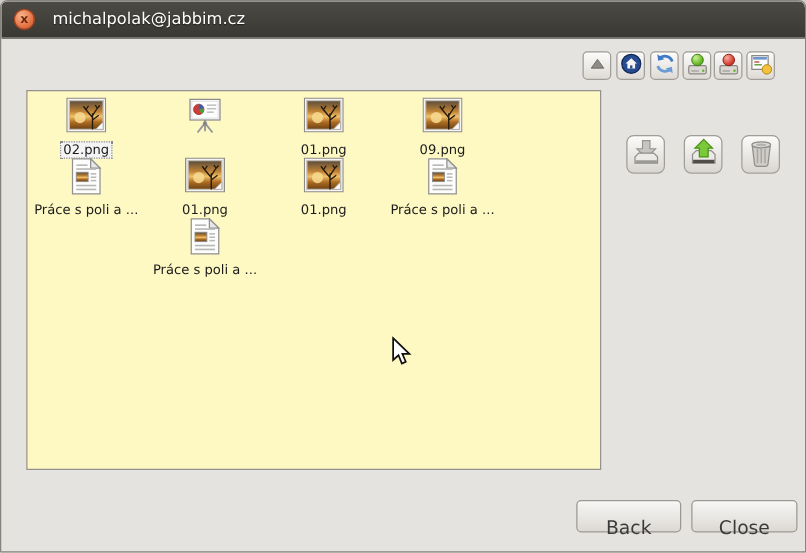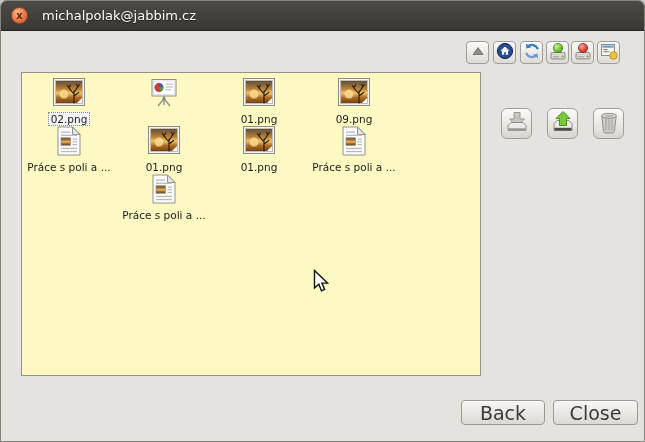--- a/index.html
+++ b/index.html
@@ -77,21 +77,21 @@
     display:flex;align-items:center;justify-content:center;padding:0;
   }
   .ab1{left:500px}.ab2{left:546px}.ab3{left:592px}
   
   .footer-btn{
     position:absolute;top:399px;height:25px;
     box-sizing:border-box;border:1px solid #9c9892;border-radius:4px;
     background:linear-gradient(#f7f6f5,#dcd9d4);
     box-shadow:0 1px 0 rgba(255,255,255,.8) inset;
     font-family:"DejaVu Sans","Liberation Sans",sans-serif;
-    font-size:19px;color:#3a3a3a;text-align:center;padding:0;
+    font-size:15px;color:#3a3a3a;text-align:center;padding:12px;
   }
   .back-btn{left:460px;width:84px;}
   .close-btn-footer{left:552px;width:85px;}
   
   .cursor{position:absolute;left:312px;top:268px;pointer-events:none;}
 </style>
 </head>
 <body>
 
 <svg width="0" height="0" style="position:absolute" aria-hidden="true">

